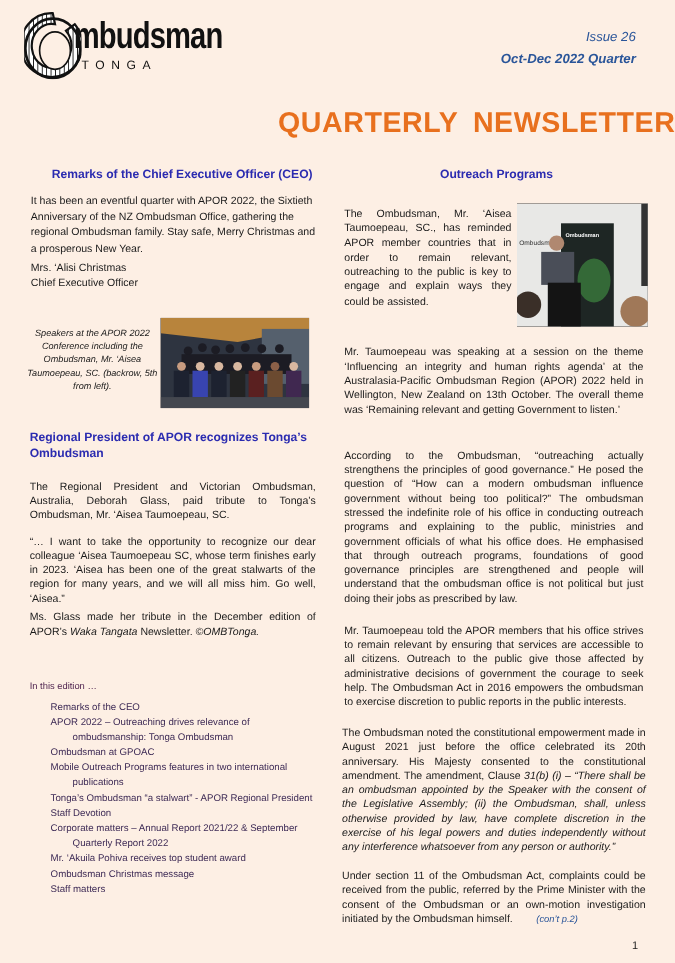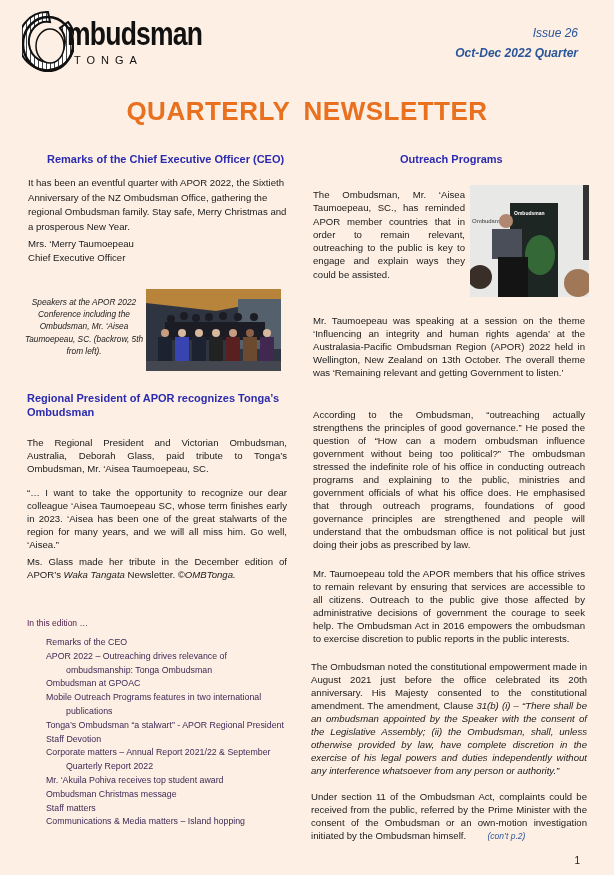--- a/index.html
+++ b/index.html
@@ -6,21 +6,21 @@
   body {
     width:614px; height:875px; background:#fdefe4; position:relative; overflow:hidden;
     font-family:"Liberation Sans", sans-serif; color:#1a1a1a;
   }
   .abs { position:absolute; }
   .logo { left:22px; top:8px; width:180px; height:70px; }
   .logo-word { position:absolute; left:45px; top:6px; font-family:"Liberation Sans Narrow","Liberation Sans",sans-serif; font-weight:700; font-size:34px; letter-spacing:-1px; color:#111; transform:scaleX(0.78); transform-origin:left top; }
   .logo-sub { position:absolute; left:52px; top:46px; font-size:11px; letter-spacing:6px; color:#111; }
   .issue { right:36px; top:14px; color:#2a5599; font-style:italic; font-weight:400; font-size:12px; text-align:right;margin-top:12px; }
   .quarter { right:36px; top:46px; color:#2a5599; font-style:italic; font-weight:700; font-size:12px; text-align:right; }
-  .title { left:0; width:614px; top:96px; text-align:center; color:#e8701e; font-weight:700; font-size:26px; letter-spacing:0.5px; word-spacing:6px; }
+  .title { left:0; width:614px; top:96px; text-align:right; color:#e8701e; font-weight:700; font-size:26px; letter-spacing:0.5px; word-spacing:6px; }
   .h-blue { color:#2b2bb0; font-weight:700; font-size:11px; }
   .p { font-size:9.6px; line-height:13px; }
   .just { text-align:justify; }
   .photo { background:#333; overflow:hidden; }
   .toc-title { color:#4a1d4a; font-weight:400; font-size:8.5px; }
   .toc { list-style:none; margin:0; padding:0; }
   .toc li { color:#3d2a55; font-size:8.8px; line-height:13.8px; padding-left:20px; text-indent:-20px; }
   .contp { color:#2a5599; font-style:italic; font-size:8.5px; }
   .pagenum { right:34px; top:855px; font-size:10px; }
 </style>
@@ -42,21 +42,21 @@
   <div class="logo-word">mbudsman</div>
   <div class="logo-sub">TONGA</div>
 </div>
 <div class="abs issue">Issue 26</div>
 <div class="abs quarter">Oct-Dec 2022 Quarter</div>
 <div class="abs title">QUARTERLY  NEWSLETTER</div>
 
 <div class="abs h-blue" style="left:47px;top:153px;">Remarks of the Chief Executive Officer (CEO)</div>
 <div class="abs p" style="left:28px;top:176px;width:262px;line-height:14.5px;">It has been an eventful quarter with APOR 2022, the Sixtieth Anniversary of the NZ Ombudsman Office, gathering the regional Ombudsman family.  Stay safe, Merry Christmas and a prosperous New Year.</div>
 <div class="abs p" style="left:28px;top:237px;line-height:14px;">
-  <div>Mrs. ‘Merry Taumoepeau</div>
+  <div>Mrs. ‘Alisi Christmas</div>
   <div>Chief Executive Officer</div>
 </div>
 
 <div class="abs" style="left:24px;top:296px;width:120px;font-size:8.3px;font-style:italic;text-align:center;line-height:12.2px;">Speakers at the APOR 2022 Conference including the Ombudsman, Mr. ‘Aisea Taumoepeau, SC. (backrow, 5th from left).</div>
 <div class="abs photo" style="left:146px;top:289px;width:135px;height:82px;">
   <svg width="135" height="82" viewBox="0 0 135 82">
     <rect width="135" height="82" fill="#2e3440"></rect>
     <polygon points="0,0 135,0 135,10 70,22 0,14" fill="#b8843c"></polygon>
     <rect x="92" y="10" width="43" height="50" fill="#55606d"></rect>
     <g fill="#1c1c24">
@@ -99,21 +99,20 @@
   <li>Remarks of the CEO</li>
   <li>APOR 2022 – Outreaching drives relevance of ombudsmanship: Tonga Ombudsman</li>
   <li>Ombudsman at GPOAC</li>
   <li>Mobile Outreach Programs features in two international publications</li>
   <li>Tonga’s Ombudsman “a stalwart” - APOR Regional President</li>
   <li>Staff Devotion</li>
   <li>Corporate matters – Annual Report 2021/22 &amp; September Quarterly Report 2022</li>
   <li>Mr. ‘Akuila Pohiva receives top student award</li>
   <li>Ombudsman Christmas message</li>
   <li>Staff matters</li>
-  <li>Communications &amp; Media matters – Island hopping</li>
 </ul>
 
 <div class="abs h-blue" style="left:400px;top:153px;">Outreach Programs</div>
 <div class="abs p just" style="left:313px;top:188px;width:152px;line-height:13.3px;">The Ombudsman, Mr. ‘Aisea Taumoepeau, SC., has reminded APOR member countries that in order to remain relevant, outreaching to the public is key to engage and explain ways they could be assisted.</div>
 <div class="abs photo" style="left:470px;top:185px;width:119px;height:112px;">
   <svg width="119" height="112" viewBox="0 0 119 112">
     <rect width="119" height="112" fill="#e8e8e6"></rect>
     <rect x="40" y="18" width="48" height="94" fill="#1e2624"></rect>
     <text x="44" y="30" font-size="5" fill="#fff" font-family="Liberation Sans, sans-serif" font-weight="700">Ombudsman</text>
     <ellipse cx="70" cy="70" rx="15" ry="20" fill="#3a7a3c" opacity="0.8"></ellipse>

